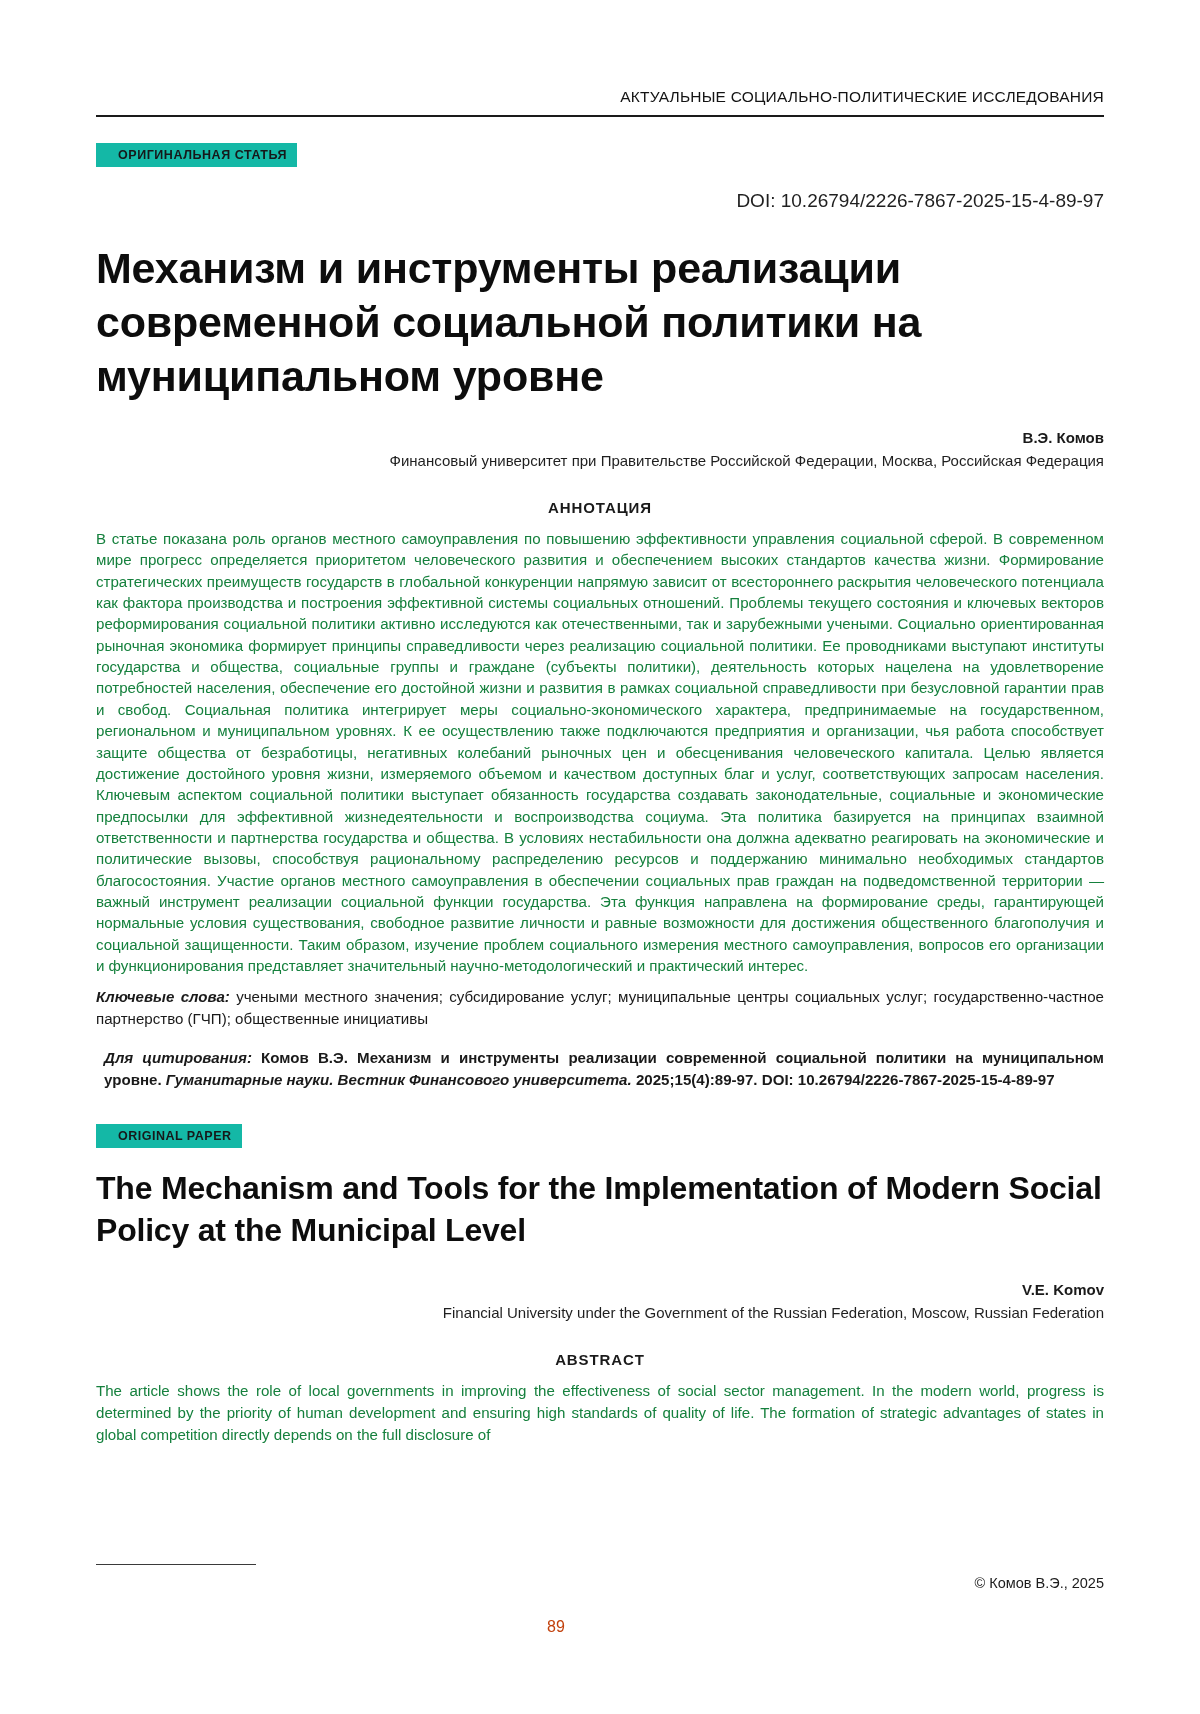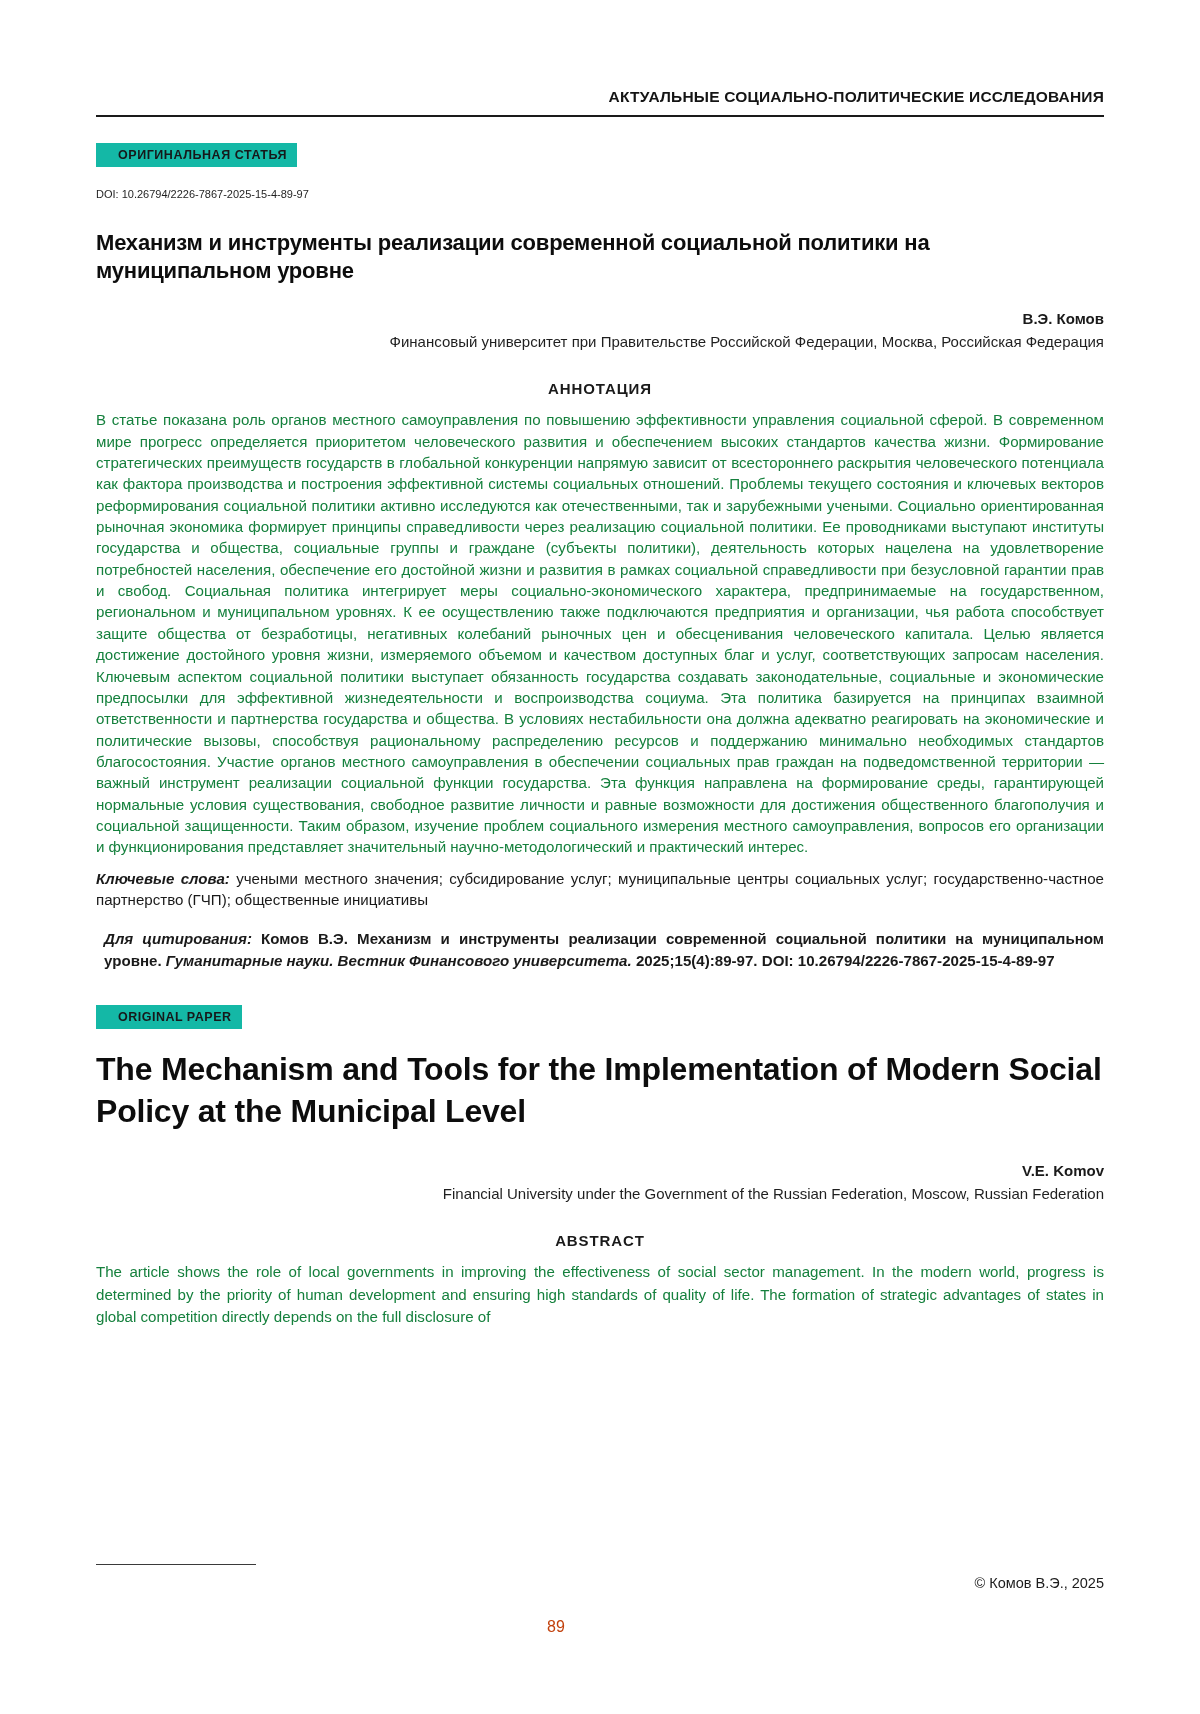--- a/index.html
+++ b/index.html
@@ -27,21 +27,21 @@
     position: absolute;
     left: 96px;
     top: 88px;
     width: 1008px;
   }
 
   
   .running-head {
     text-align: right;
     font-size: 15.5px;
-    font-weight: bold;
+    font-weight: normal;
     letter-spacing: 0.2px;
     color: #141414;
     text-transform: uppercase;
     padding-bottom: 9px;
   }
   .rule {
     border-bottom: 2.2px solid #1a1a1a;
     margin-bottom: 26px;
   }
 
@@ -55,28 +55,29 @@
     letter-spacing: 0.55px;
     padding: 5px 10px 5px 22px;
     text-transform: uppercase;
     margin-bottom: 20px;
   }
   .badge.en {
     letter-spacing: 0.5px;
   }
 
   .meta {
-    font-size: 11px;
+    font-size: 19px;
     line-height: 1.45;
     color: #1f1f1f;
     margin-bottom: 26px;
+    text-align: right;
   }
 
   h1.title {
-    font-size: 22px;
+    font-size: 43px;
     line-height: 1.26;
     font-weight: bold;
     margin: 0 0 26px 0;
     letter-spacing: -0.2px;
     color: #0d0d0d;
   }
   h1.title.en {
     font-size: 32px;
     line-height: 1.3;
     margin-bottom: 30px;

